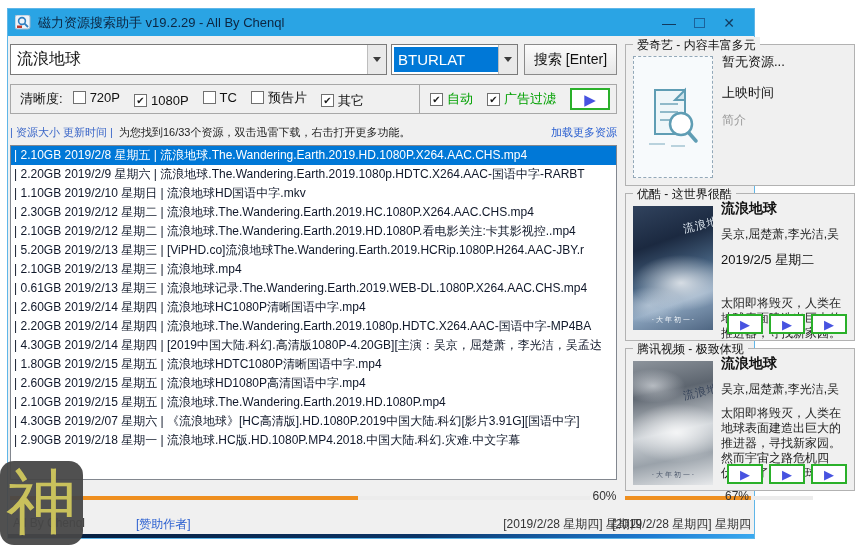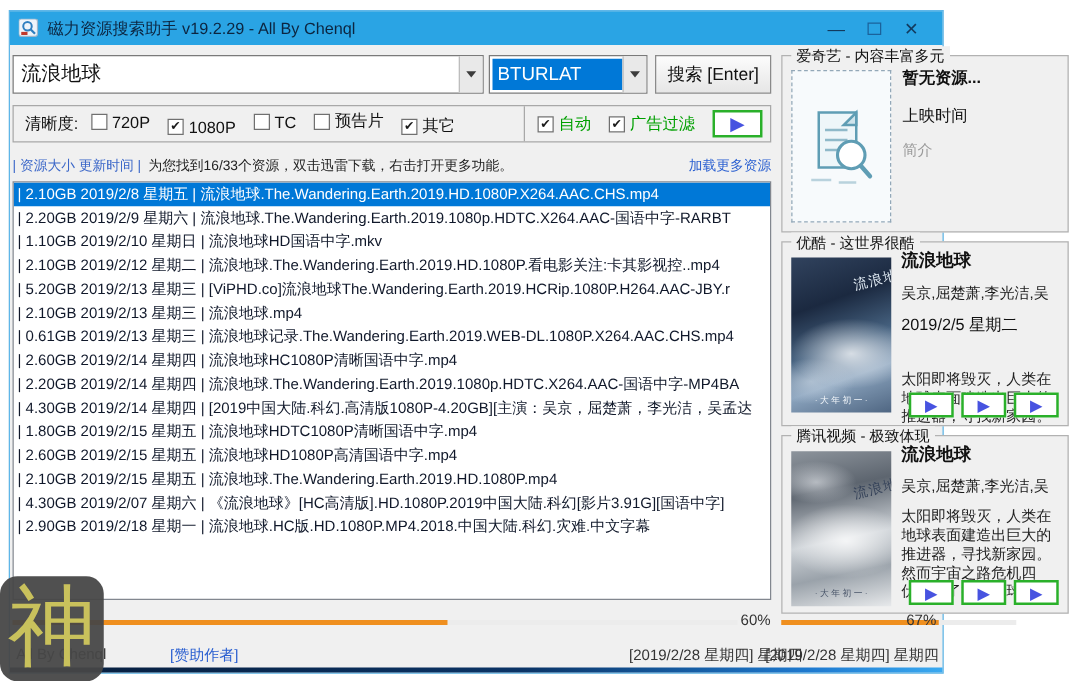--- a/index.html
+++ b/index.html
@@ -68,21 +68,21 @@
   .gb-title { position:absolute; top:-8px; left:7px; background:#f0f0f0; padding:0 4px;
               font-size:12px; color:#111; white-space:nowrap; }
   .gb1 { top:35px; height:142px; }
   .gb2 { top:184px; height:148px; }
   .gb3 { top:339px; height:143px; }
 
   .placeholder { position:absolute; left:7px; top:11px; width:80px; height:122px;
                  border:1px dashed #93a8b8; background:#f7fafc;
                  display:flex; align-items:center; justify-content:center; }
   .gb1-lines { position:absolute; left:96px; top:8px; right:4px; }
-  .gb1-lines .l1 { font-size:13px; font-weight:bold; color:#111; margin-bottom:13px; }
+  .gb1-lines .l1 { font-size:13px; font-weight:normal; color:#111; margin-bottom:13px; }
   .gb1-lines .l2, .gb1-lines .l3 { font-size:13px; color:#111; margin-bottom:10px; }
   .gb1-lines .l4 { font-size:12px; color:#9a9a9a; }
 
   .poster { position:absolute; left:7px; top:12px; width:80px; height:124px; overflow:hidden; }
   .poster .ptitle { position:absolute; right:6px; top:14px; font-size:11px; color:#dfe9f2;
                     transform:rotate(-14deg); letter-spacing:1px; white-space:nowrap; width:24px;
                     line-height:12px; }
   .poster-youku { background:
       radial-gradient(ellipse 70px 40px at 60% 62%, rgba(255,255,255,.75), rgba(255,255,255,0) 70%),
       radial-gradient(ellipse 50px 26px at 20% 80%, rgba(220,230,240,.55), rgba(255,255,255,0) 70%),
@@ -205,20 +205,21 @@
   <div class="statusrow">
     <span class="cols">| 资源大小 更新时间 |</span>
     <span class="msg">为您找到16/33个资源，双击迅雷下载，右击打开更多功能。</span>
     <span class="loadmore">加载更多资源</span>
   </div>
 
   <div class="listbox">
       <div class="row selected">| 2.10GB 2019/2/8 星期五 | 流浪地球.The.Wandering.Earth.2019.HD.1080P.X264.AAC.CHS.mp4</div>
       <div class="row">| 2.20GB 2019/2/9 星期六 | 流浪地球.The.Wandering.Earth.2019.1080p.HDTC.X264.AAC-国语中字-RARBT</div>
       <div class="row">| 1.10GB 2019/2/10 星期日 | 流浪地球HD国语中字.mkv</div>
+      <div class="row">| 2.30GB 2019/2/12 星期二 | 流浪地球.The.Wandering.Earth.2019.HC.1080P.X264.AAC.CHS.mp4</div>
       <div class="row">| 2.10GB 2019/2/12 星期二 | 流浪地球.The.Wandering.Earth.2019.HD.1080P.看电影关注:卡其影视控..mp4</div>
       <div class="row">| 5.20GB 2019/2/13 星期三 | [ViPHD.co]流浪地球The.Wandering.Earth.2019.HCRip.1080P.H264.AAC-JBY.r</div>
       <div class="row">| 2.10GB 2019/2/13 星期三 | 流浪地球.mp4</div>
       <div class="row">| 0.61GB 2019/2/13 星期三 | 流浪地球记录.The.Wandering.Earth.2019.WEB-DL.1080P.X264.AAC.CHS.mp4</div>
       <div class="row">| 2.60GB 2019/2/14 星期四 | 流浪地球HC1080P清晰国语中字.mp4</div>
       <div class="row">| 2.20GB 2019/2/14 星期四 | 流浪地球.The.Wandering.Earth.2019.1080p.HDTC.X264.AAC-国语中字-MP4BA</div>
       <div class="row">| 4.30GB 2019/2/14 星期四 | [2019中国大陆.科幻.高清版1080P-4.20GB][主演：吴京，屈楚萧，李光洁，吴孟达</div>
       <div class="row">| 1.80GB 2019/2/15 星期五 | 流浪地球HDTC1080P清晰国语中字.mp4</div>
       <div class="row">| 2.60GB 2019/2/15 星期五 | 流浪地球HD1080P高清国语中字.mp4</div>
       <div class="row">| 2.10GB 2019/2/15 星期五 | 流浪地球.The.Wandering.Earth.2019.HD.1080P.mp4</div>

